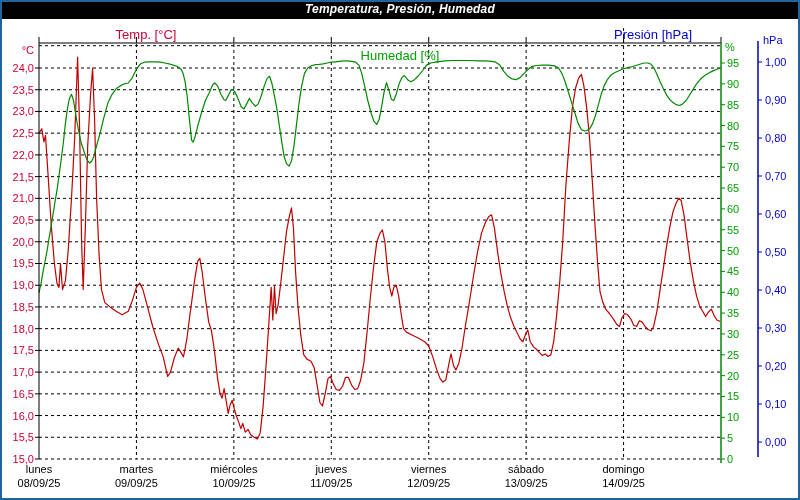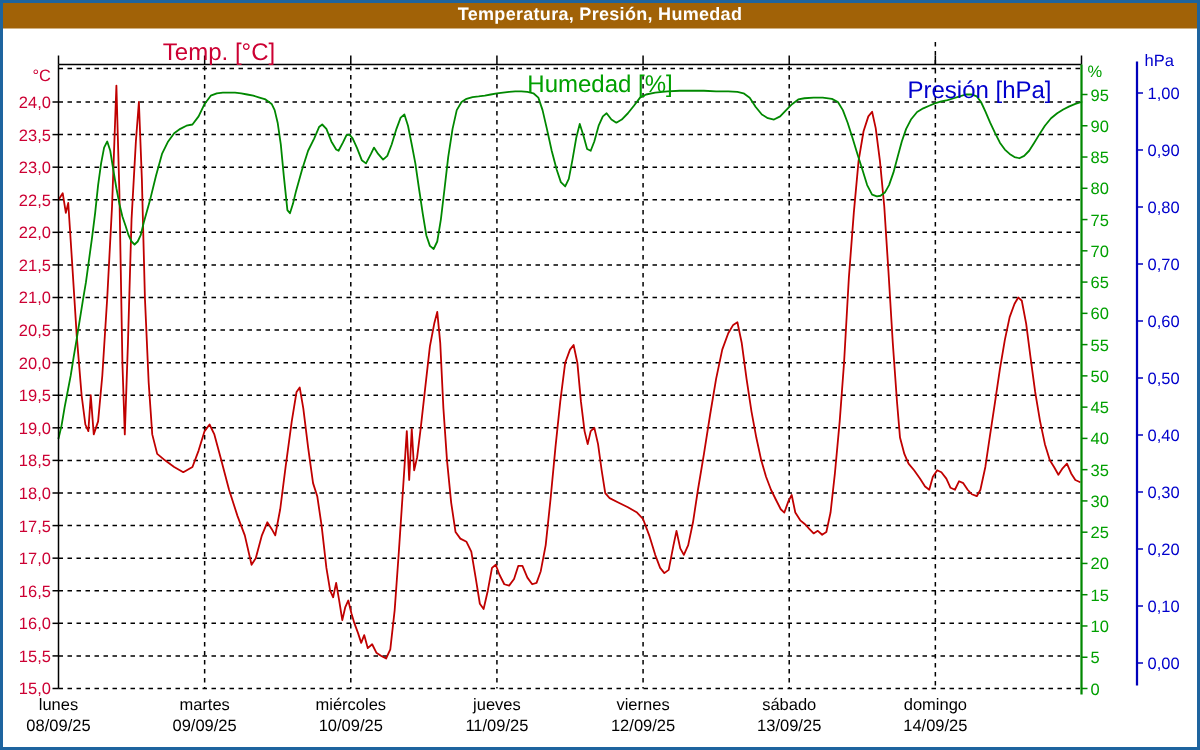--- a/index.html
+++ b/index.html
@@ -10,34 +10,34 @@
   }
   .frame{position:absolute;inset:0;border:2px solid #1e649f;pointer-events:none;z-index:20;}
   .titlebar{
     position:absolute;top:0;left:0;right:0;height:19px;
     background:#1e649f;color:#ffffff;
     font-size:12px;font-weight:bold;text-align:center;line-height:19px;
     z-index:10;letter-spacing:0.2px;
   }
   .legend-label{
     position:absolute;top:27px;transform:translateX(-50%);
-    font-size:16px;white-space:nowrap;z-index:5;
+    font-size:13px;white-space:nowrap;z-index:5;
   }
   #plot{position:absolute;top:0;left:0;z-index:1;}
 </style>
 </head>
 <body>
 
-<div class="titlebar" style="background: #a16207;">
+<div class="titlebar" style="background: #000000; font-style: italic;">
   <span>Temperatura, Presión, Humedad</span>
 </div>
 
 <div class="legend-label" style="left: 146px; color: rgb(204, 0, 51);">Temp. [°C]</div>
 <div class="legend-label" style="left: 400px; color: rgb(0, 160, 0); margin-top: 21px;">Humedad [%]</div>
-<div class="legend-label" style="left: 653px; color: rgb(0, 0, 204); margin-top: 25px;">Presión [hPa]</div>
+<div class="legend-label" style="left: 653px; color: rgb(0, 0, 204);">Presión [hPa]</div>
 
 <svg id="plot" width="800" height="500">
     <line x1="39" y1="45.7" x2="721" y2="45.7" stroke="#000000" stroke-width="1" stroke-dasharray="3,3"></line>
     <line x1="39" y1="68" x2="721" y2="68" stroke="#000000" stroke-width="1" stroke-dasharray="3,3"></line>
     <line x1="39" y1="89.72200000000001" x2="721" y2="89.72200000000001" stroke="#000000" stroke-width="1" stroke-dasharray="3,3"></line>
     <line x1="39" y1="111.444" x2="721" y2="111.444" stroke="#000000" stroke-width="1" stroke-dasharray="3,3"></line>
     <line x1="39" y1="133.166" x2="721" y2="133.166" stroke="#000000" stroke-width="1" stroke-dasharray="3,3"></line>
     <line x1="39" y1="154.888" x2="721" y2="154.888" stroke="#000000" stroke-width="1" stroke-dasharray="3,3"></line>
     <line x1="39" y1="176.61" x2="721" y2="176.61" stroke="#000000" stroke-width="1" stroke-dasharray="3,3"></line>
     <line x1="39" y1="198.332" x2="721" y2="198.332" stroke="#000000" stroke-width="1" stroke-dasharray="3,3"></line>

